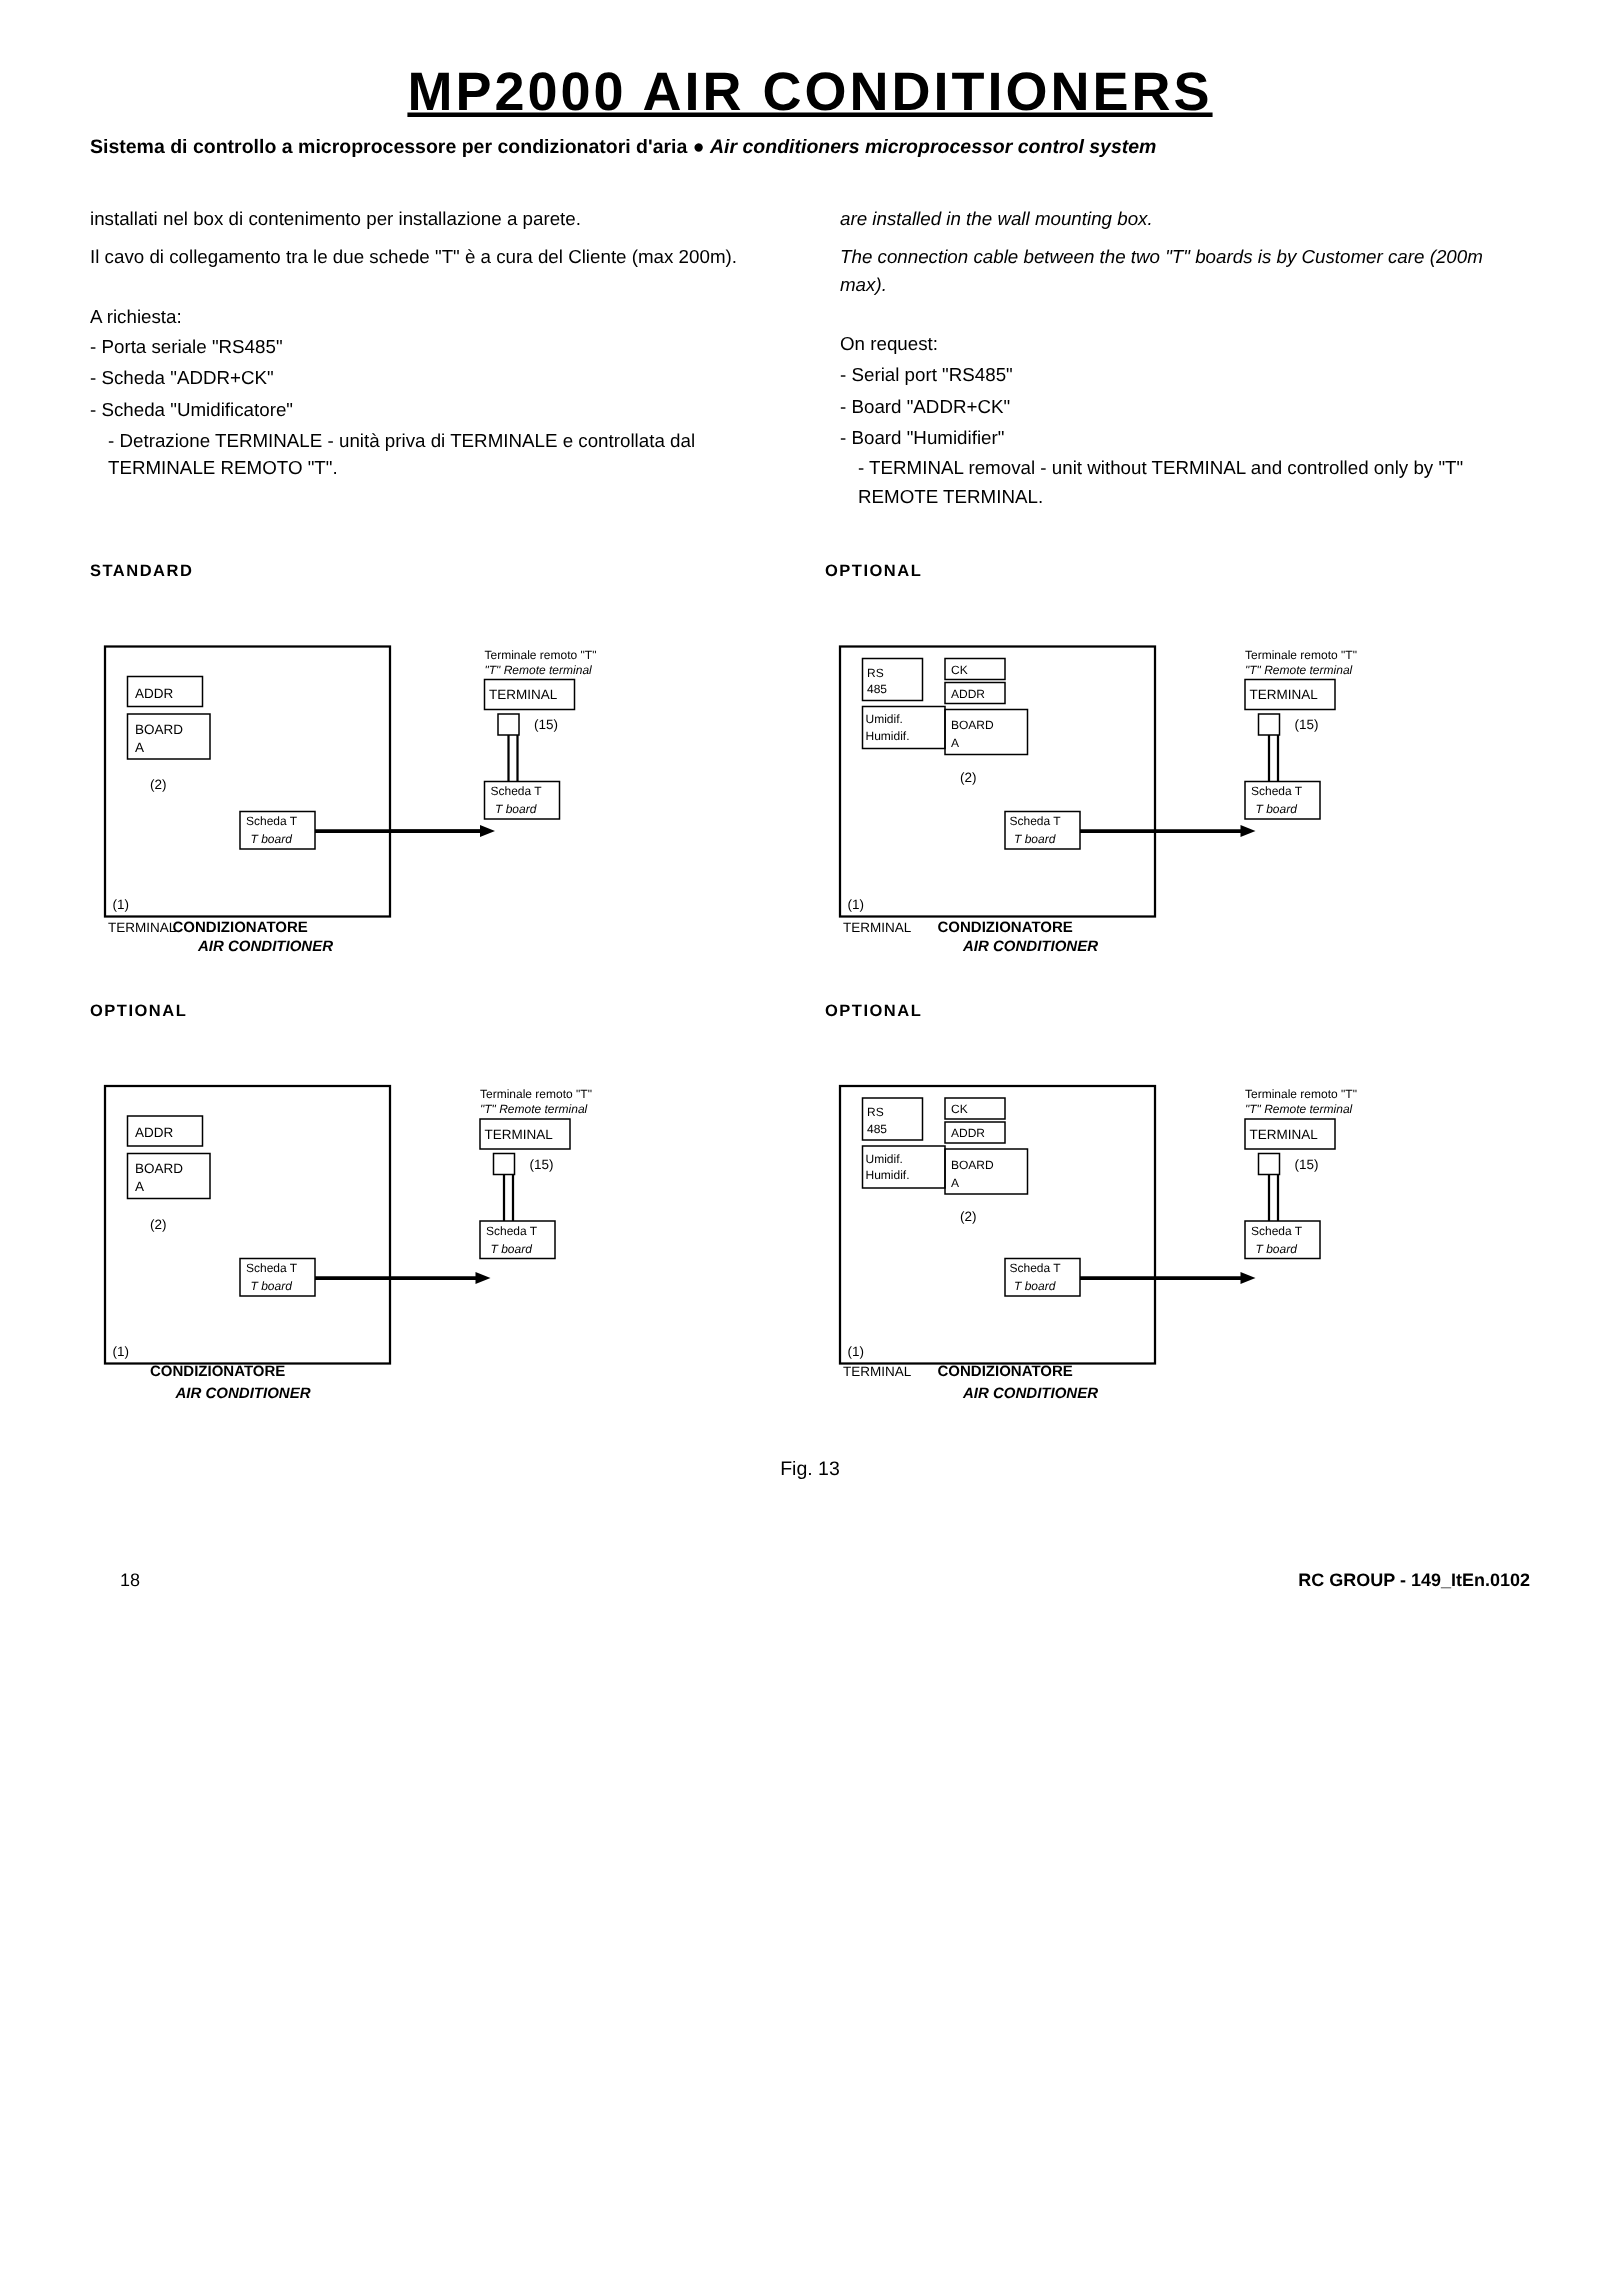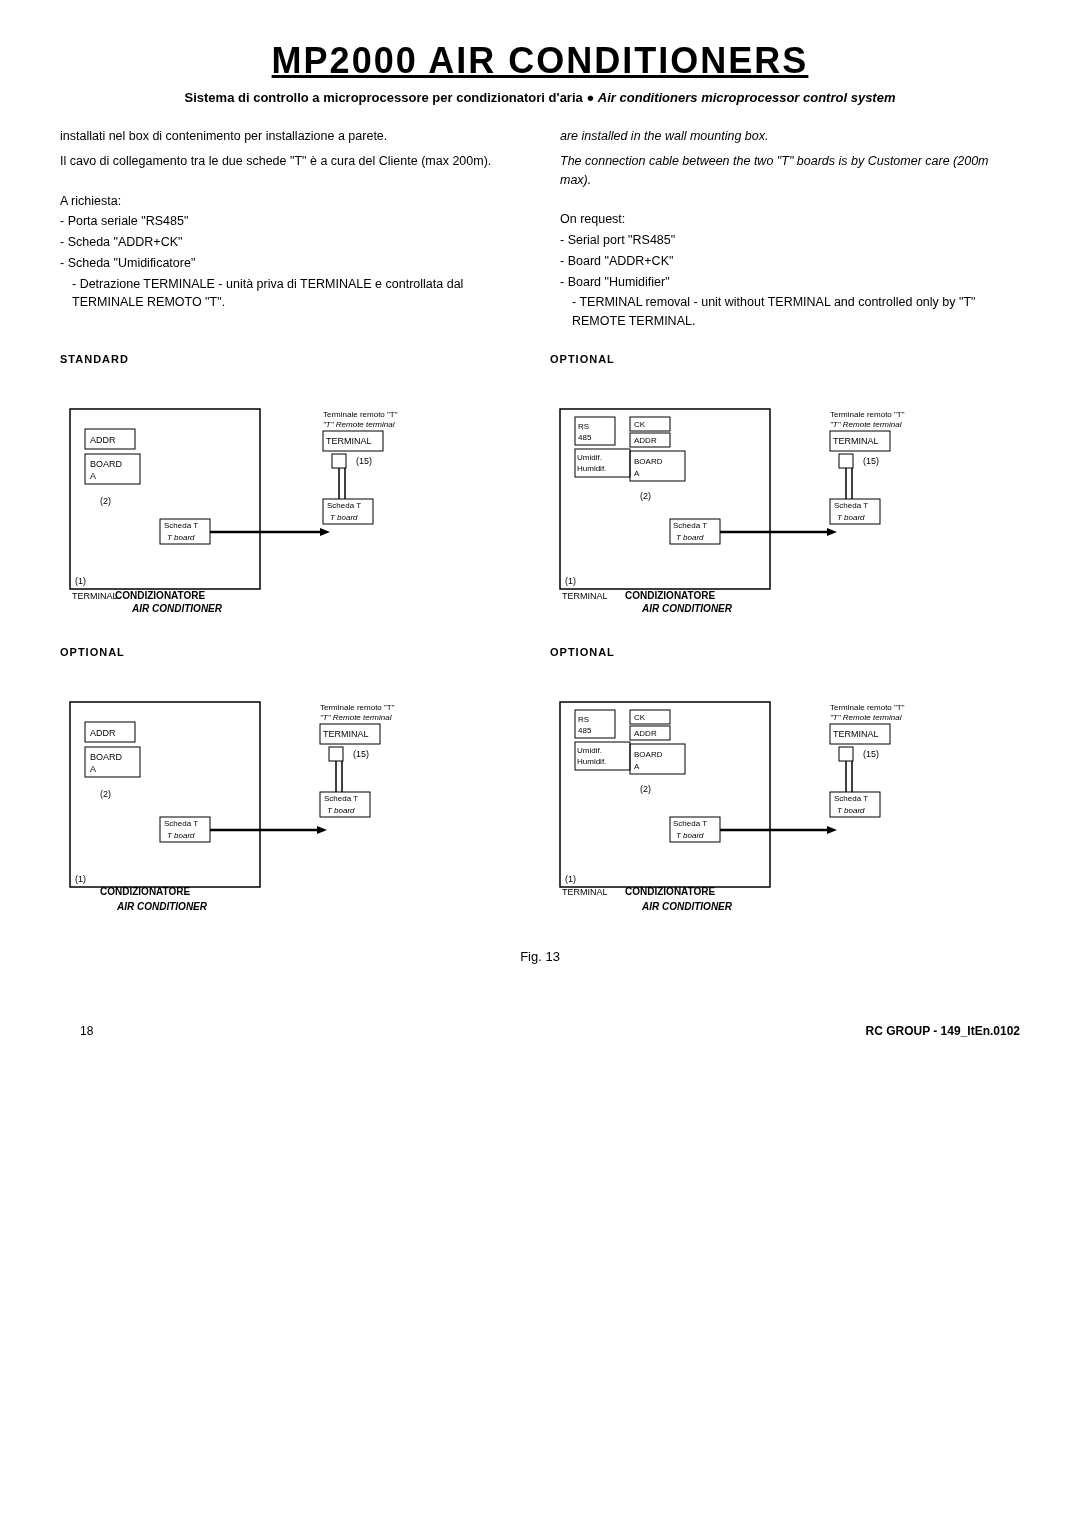--- a/index.html
+++ b/index.html
@@ -14,32 +14,32 @@
     }
     .page-title {
       text-align: center;
       font-size: 36px;
       font-weight: 900;
       letter-spacing: 2px;
       margin-bottom: 8px;
       text-decoration: underline;
     }
     .subtitle {
-      text-align: center;
+      text-align: left;
       font-size: 13px;
       font-weight: bold;
-      margin-bottom: 22px;
+      margin-bottom: 32px;
     }
     .subtitle em {
       font-style: italic;
     }
     .two-col {
       display: flex;
       gap: 40px;
-      margin-bottom: 20px;
+      margin-bottom: 32px;
     }
     .two-col > div {
       flex: 1;
     }
     .text-col p {
       font-size: 12.5px;
       line-height: 1.5;
       margin-bottom: 6px;
     }
     .list-section {

